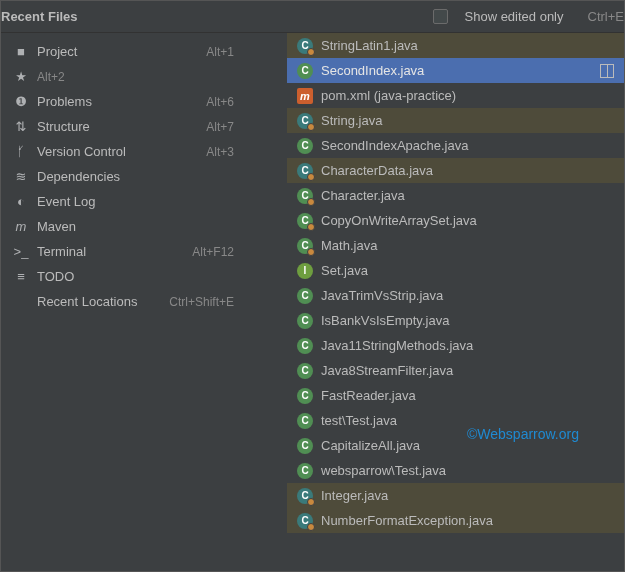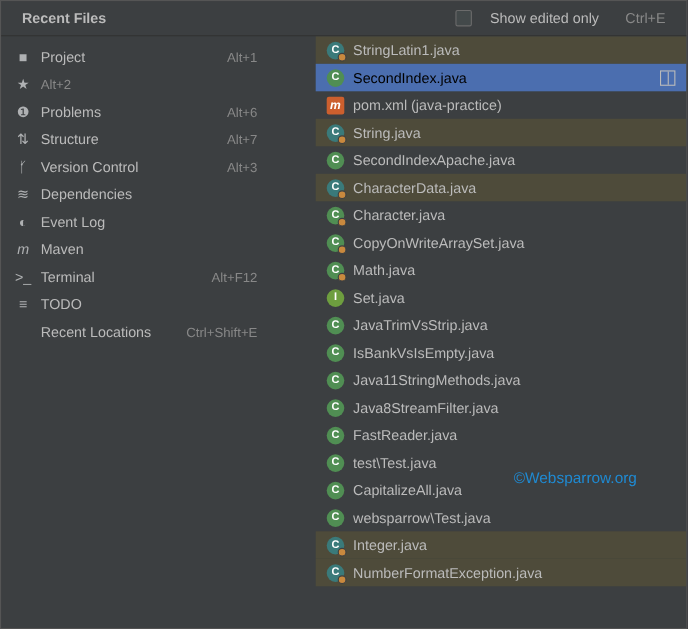--- a/index.html
+++ b/index.html
@@ -1,18 +1,18 @@
 <!DOCTYPE html>
 <html><head>
 <meta charset="utf-8">
 <style>
 * { margin:0; padding:0; box-sizing:border-box; }
 body { font-family:"Segoe UI",Arial,sans-serif; background:#3c3f41; color:#bbb; width:625px; height:572px; overflow:hidden; font-size:13px; }
 .popup { width:625px; height:572px; display:flex; flex-direction:column; background:#3c3f41; border:1px solid #555; }
-.header { display:flex; align-items:center; padding:8px 19px; border-bottom:1px solid #323232; }
+.header { display:flex; align-items:center; padding:8px 0; border-bottom:1px solid #323232; }
 .title { font-weight:bold; color:#bbb; flex:0 0 auto; }
 .header-spacer { flex:1; }
 .checkbox-wrap { display:flex; align-items:center; gap:17px; cursor:pointer; }
 .checkbox { width:15px; height:15px; border:1px solid #6b6b6b; border-radius:2px; background:#43494a; }
 .header-shortcut { color:#888; margin-left:24px; }
 .body { flex:1; display:flex; overflow:hidden; }
 .sidebar { width:245px; padding:6px 0; overflow:hidden; }
 .side-item { display:flex; align-items:center; padding:4px 12px; cursor:pointer; height:25px; }
 .side-icon { width:16px; height:16px; margin-right:8px; flex:0 0 16px; display:flex; align-items:center; justify-content:center; color:#afb1b3; font-size:13px; }
 .side-label { flex:1; color:#bbb; }
@@ -28,21 +28,21 @@
 .file-icon { width:16px; height:16px; margin-right:8px; flex:0 0 16px; position:relative; }
 .file-icon.class { background:#508e53; border-radius:50%; }
 .file-icon.class.hl { background:#3a7a7a; }
 .file-icon.class::after { content:"C"; position:absolute; inset:0; display:flex; align-items:center; justify-content:center; color:#fff; font-size:10px; font-weight:bold; }
 .file-icon.class .pin { position:absolute; right:-2px; bottom:-2px; width:8px; height:8px; background:#c9893e; border-radius:50%; border:1px solid #3c3f41; }
 .file-icon.interface { background:#6e9e3f; border-radius:50%; }
 .file-icon.interface::after { content:"I"; position:absolute; inset:0; display:flex; align-items:center; justify-content:center; color:#fff; font-size:10px; font-weight:bold; }
 .file-icon.maven { background:#cc5f2e; border-radius:2px; }
 .file-icon.maven::after { content:"m"; position:absolute; inset:0; display:flex; align-items:center; justify-content:center; color:#fff; font-size:11px; font-style:italic; font-weight:bold; }
 .file-label { color:#bbb; flex:1; white-space:nowrap; overflow:hidden; text-overflow:ellipsis; }
-.file-item.selected .file-label { color:#000000; }
+.file-item.selected .file-label { color:#e5e5e5; }
 .file-right-icon { width:14px; height:14px; border:1px solid #bbb; flex:0 0 14px; position:relative; }
 .file-right-icon::before { content:""; position:absolute; left:50%; top:0; bottom:0; border-left:1px solid #bbb; }
 .watermark { position:absolute; right:45px; top:393px; color:#1f8ad2; font-size:14px; pointer-events:none; font-weight:500; }
 
 </style>
 </head>
 <body>
 
 <div class="popup">
   <div class="header">

